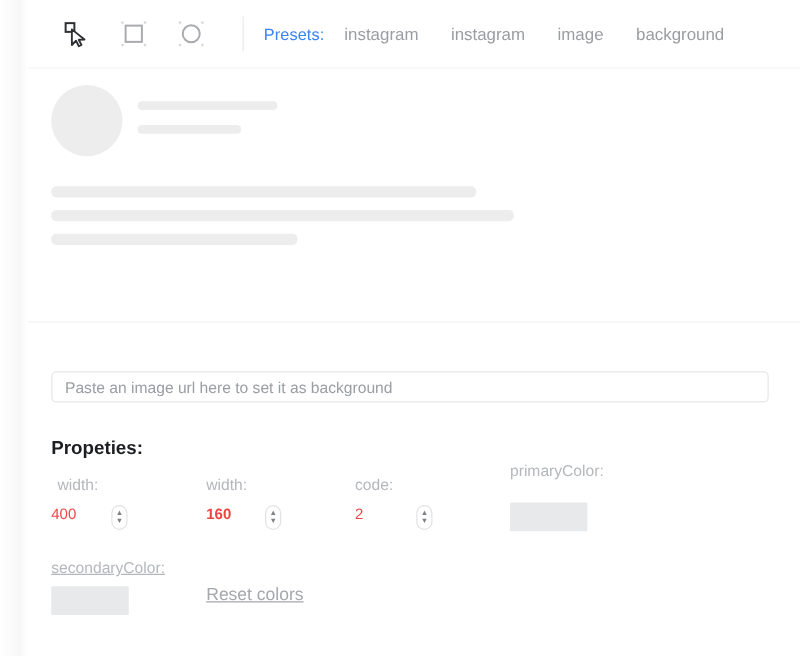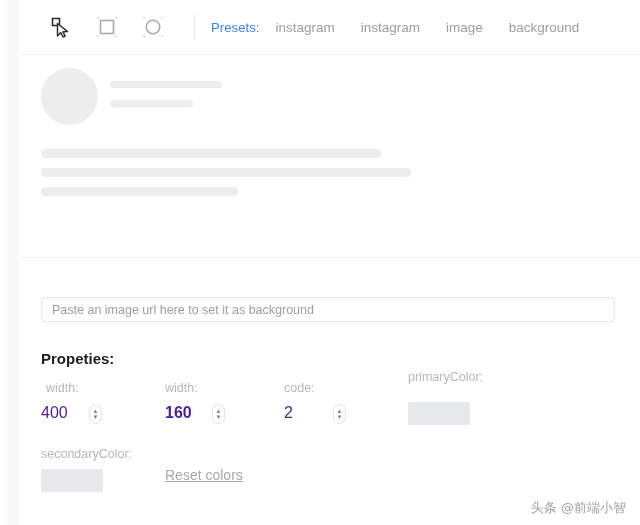--- a/index.html
+++ b/index.html
@@ -130,22 +130,22 @@
   }
 
   .field-label {
     position: absolute;
     font-size: 12.5px;
     color: #b4b7bb;
     white-space: nowrap;
   }
   .field-value {
     position: absolute;
-    font-size: 16px;
-    color: #4c1d95;
+    font-size: 12px;
+    color: #ef4444;
     font-family: "Liberation Sans", sans-serif;
   }
 
   .stepper {
     position: absolute;
     width: 13px; height: 20px;
     border: 1px solid #e2e3e5;
     border-radius: 7px;
     background: #fff;
     display: flex;
@@ -188,21 +188,21 @@
   .val-height  { left: 165px; top: 404px; font-weight: bold; }
   .stp-height  { left: 212px; top: 404px; }
 
   .lbl-speed   { left: 284px; top: 381px; }
   .val-speed   { left: 284px; top: 404px; }
   .stp-speed   { left: 333px; top: 404px; }
 
   .lbl-primary { left: 408px; top: 370px; }
   .sw-primary  { left: 408px; top: 402px; }
 
-  .lbl-secondary { left: 41px; top: 447px; }
+  .lbl-secondary { left: 41px; top: 447px; text-decoration: underline; }
   .sw-secondary  { left: 41px; top: 469px; }
 
   
   .watermark {
     position: absolute;
     right: 14px; bottom: 8px;
     font-size: 13px;
     color: #8d9096;
     opacity: .85;
     font-family: "DejaVu Sans", sans-serif;
@@ -292,15 +292,14 @@
   </div>
 
   <div class="field-label lbl-primary">primaryColor:</div>
   <div class="swatch sw-primary" style="background: rgb(232, 233, 234);"></div>
 
   <div class="field-label lbl-secondary">secondaryColor:</div>
   <div class="swatch sw-secondary" style="background: rgb(232, 233, 234);"></div>
 
   <div class="reset-link">Reset colors</div>
 
-  <div class="watermark">头条 @前端小智</div>
 
 </div>
 
 </body></html>

